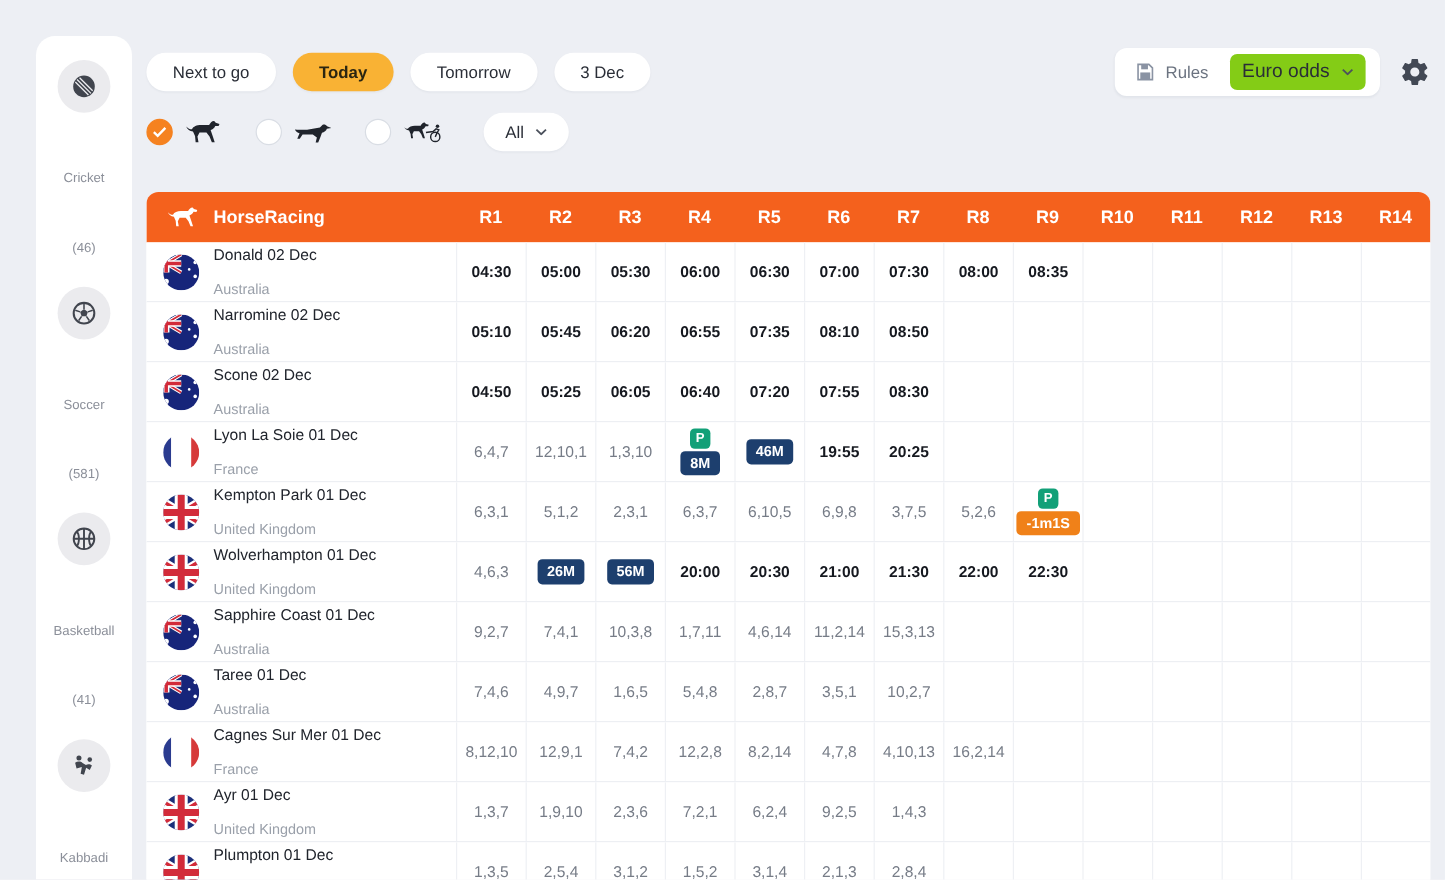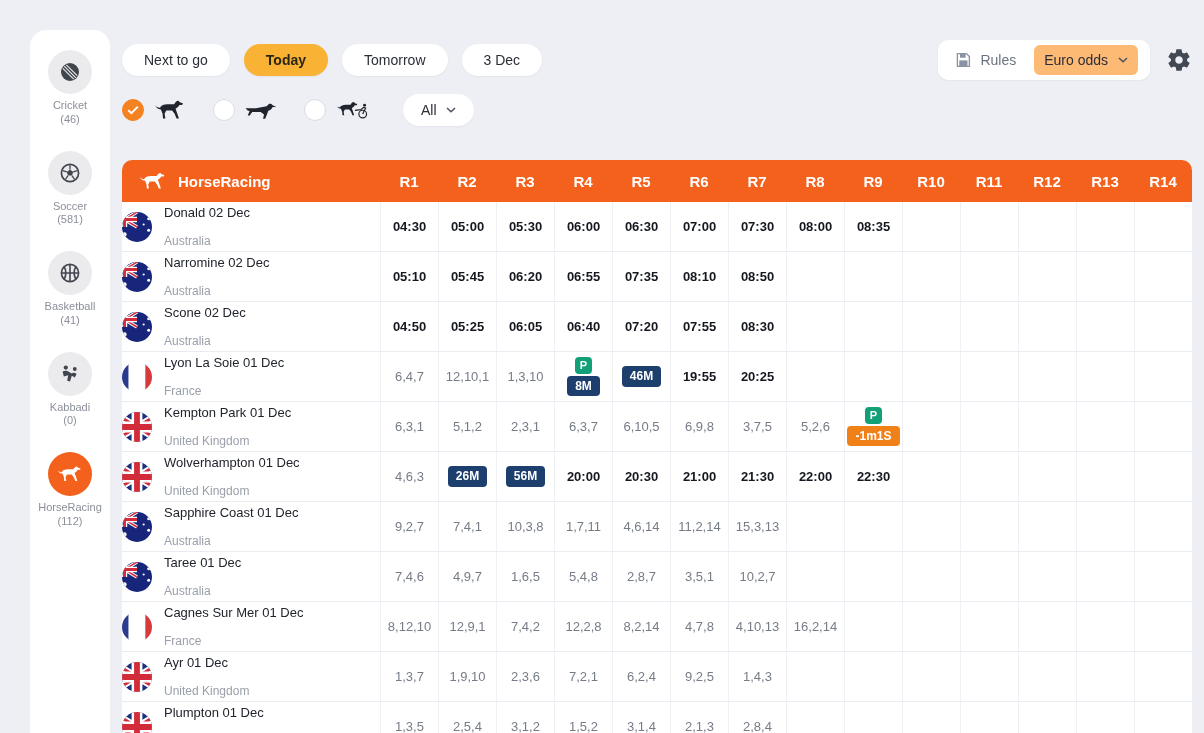--- a/index.html
+++ b/index.html
@@ -10,42 +10,42 @@
   
   .sidebar { position:absolute; left:30px; top:30px; width:80px; height:703px;
              background:#fff; border-radius:16px 16px 0 0; padding-top:20px;
              display:flex; flex-direction:column; align-items:center; gap:24px; }
   .sb-item { display:flex; flex-direction:column; align-items:center; width:100%; cursor:pointer; }
   .sb-circle { width:44px; height:44px; border-radius:50%; background:#ebebee; color:#41454e;
                display:flex; align-items:center; justify-content:center; margin-bottom:5px; }
   .sb-item.active .sb-circle { background:var(--accent,#f4611d); color:#fff; }
   .sb-circle svg { width:24px; height:24px; display:block; }
   .sb-item.active .sb-circle svg { width:28px; height:20px; }
-  .sb-label, .sb-count { font-size:11px; color:#8b8f99; line-height:1.25; text-align:center; }
+  .sb-label, .sb-count { font-size:11px; color:#8b8f99; line-height:1.25; text-align:center;margin-top:44px; }
 
   
   .content { position:absolute; left:122px; top:30px; width:1070px; }
 
   .topbar { display:flex; justify-content:space-between; align-items:center;
             margin:10px 0 14px; height:40px; }
   .tabs { display:flex; gap:14px; align-items:center; }
   .tab { height:32px; padding:0 22px; border-radius:16px; background:#fff; border:none;
          font-family:inherit; font-size:14px; color:#2a2e37; cursor:pointer;
          box-shadow:0 1px 2px rgba(20,30,60,.05); }
   .tab.active { background:var(--amber,#f9b234); font-weight:bold; color:#2b2611; }
 
   .topbar-right { display:flex; align-items:center; gap:16px; }
   .rules-panel { background:#fff; border-radius:10px; height:40px; display:flex;
                  align-items:center; gap:18px; padding:0 12px 0 16px;
                  box-shadow:0 1px 2px rgba(20,30,60,.05); }
   .rules-btn { display:flex; align-items:center; gap:8px; background:none; border:none;
                font-family:inherit; font-size:14px; color:#6b7380; cursor:pointer; }
   .rules-btn .icon svg { width:18px; height:18px; display:block; color:#8a93a3; }
-  .odds-select { background:#fdba74; border-radius:6px; height:30px; display:flex;
-                 align-items:center; gap:10px; padding:0 10px; font-size:14px;
+  .odds-select { background:#84cc16; border-radius:6px; height:30px; display:flex;
+                 align-items:center; gap:10px; padding:0 10px; font-size:16px;
                  color:#2a2e37; cursor:pointer; }
   .chev svg { width:10px; height:6px; display:block; color:#4c525d; }
   .gear { background:none; border:none; cursor:pointer; color:#424854; padding:0; }
   .gear svg { width:26px; height:26px; display:block; }
 
   
   .filterbar { display:flex; align-items:center; gap:26px; height:32px; margin-bottom:34px; }
   .race-filter { display:flex; align-items:center; gap:9px; cursor:pointer; }
   .radio { width:22px; height:22px; border-radius:50%; background:#fff;
            border:1px solid #d9dde4; display:flex; align-items:center; justify-content:center; }
@@ -60,21 +60,21 @@
   
   .race-table { background:#fff; border-radius:10px 10px 0 0; overflow:hidden; }
   .grid-row { display:grid; grid-template-columns:258px repeat(14, 1fr); }
   .thead { background:var(--accent,#f4611d); height:42px; align-items:center; }
   .th-title { display:flex; align-items:center; gap:10px; padding-left:16px;
               color:#fff; font-weight:bold; font-size:15px; }
   .th-horse { color:#fff; } .th-horse svg { width:30px; height:20px; display:block; }
   .th-col { color:#fff; font-weight:bold; font-size:15px; text-align:center; }
 
   .trow { height:50px; border-bottom:1px solid #e9ecf1; background:#fff; }
-  .track-cell { display:flex; align-items:center; gap:12px; cursor:pointer; }
+  .track-cell { display:flex; align-items:center; gap:12px; padding-left:14px; cursor:pointer; }
   .flag { width:30px; height:30px; border-radius:50%; overflow:hidden; flex:0 0 30px; }
   .flag svg { width:100%; height:100%; display:block; }
   .track-name { display:block; font-size:13px; color:#20242c; }
   .track-country { display:block; font-size:12px; color:#9aa0aa; margin-top:14px; }
   .race-cell { display:flex; flex-direction:column; align-items:center; justify-content:center;
                gap:2px; border-left:1px solid #eef0f4; }
   .time { font-size:13px; font-weight:bold; color:#15181f; }
   .result { font-size:13px; color:#767c87; }
   .badge { font-size:12px; font-weight:bold; color:#fff; border-radius:4px;
            padding:3px 8px; line-height:1.2; }

